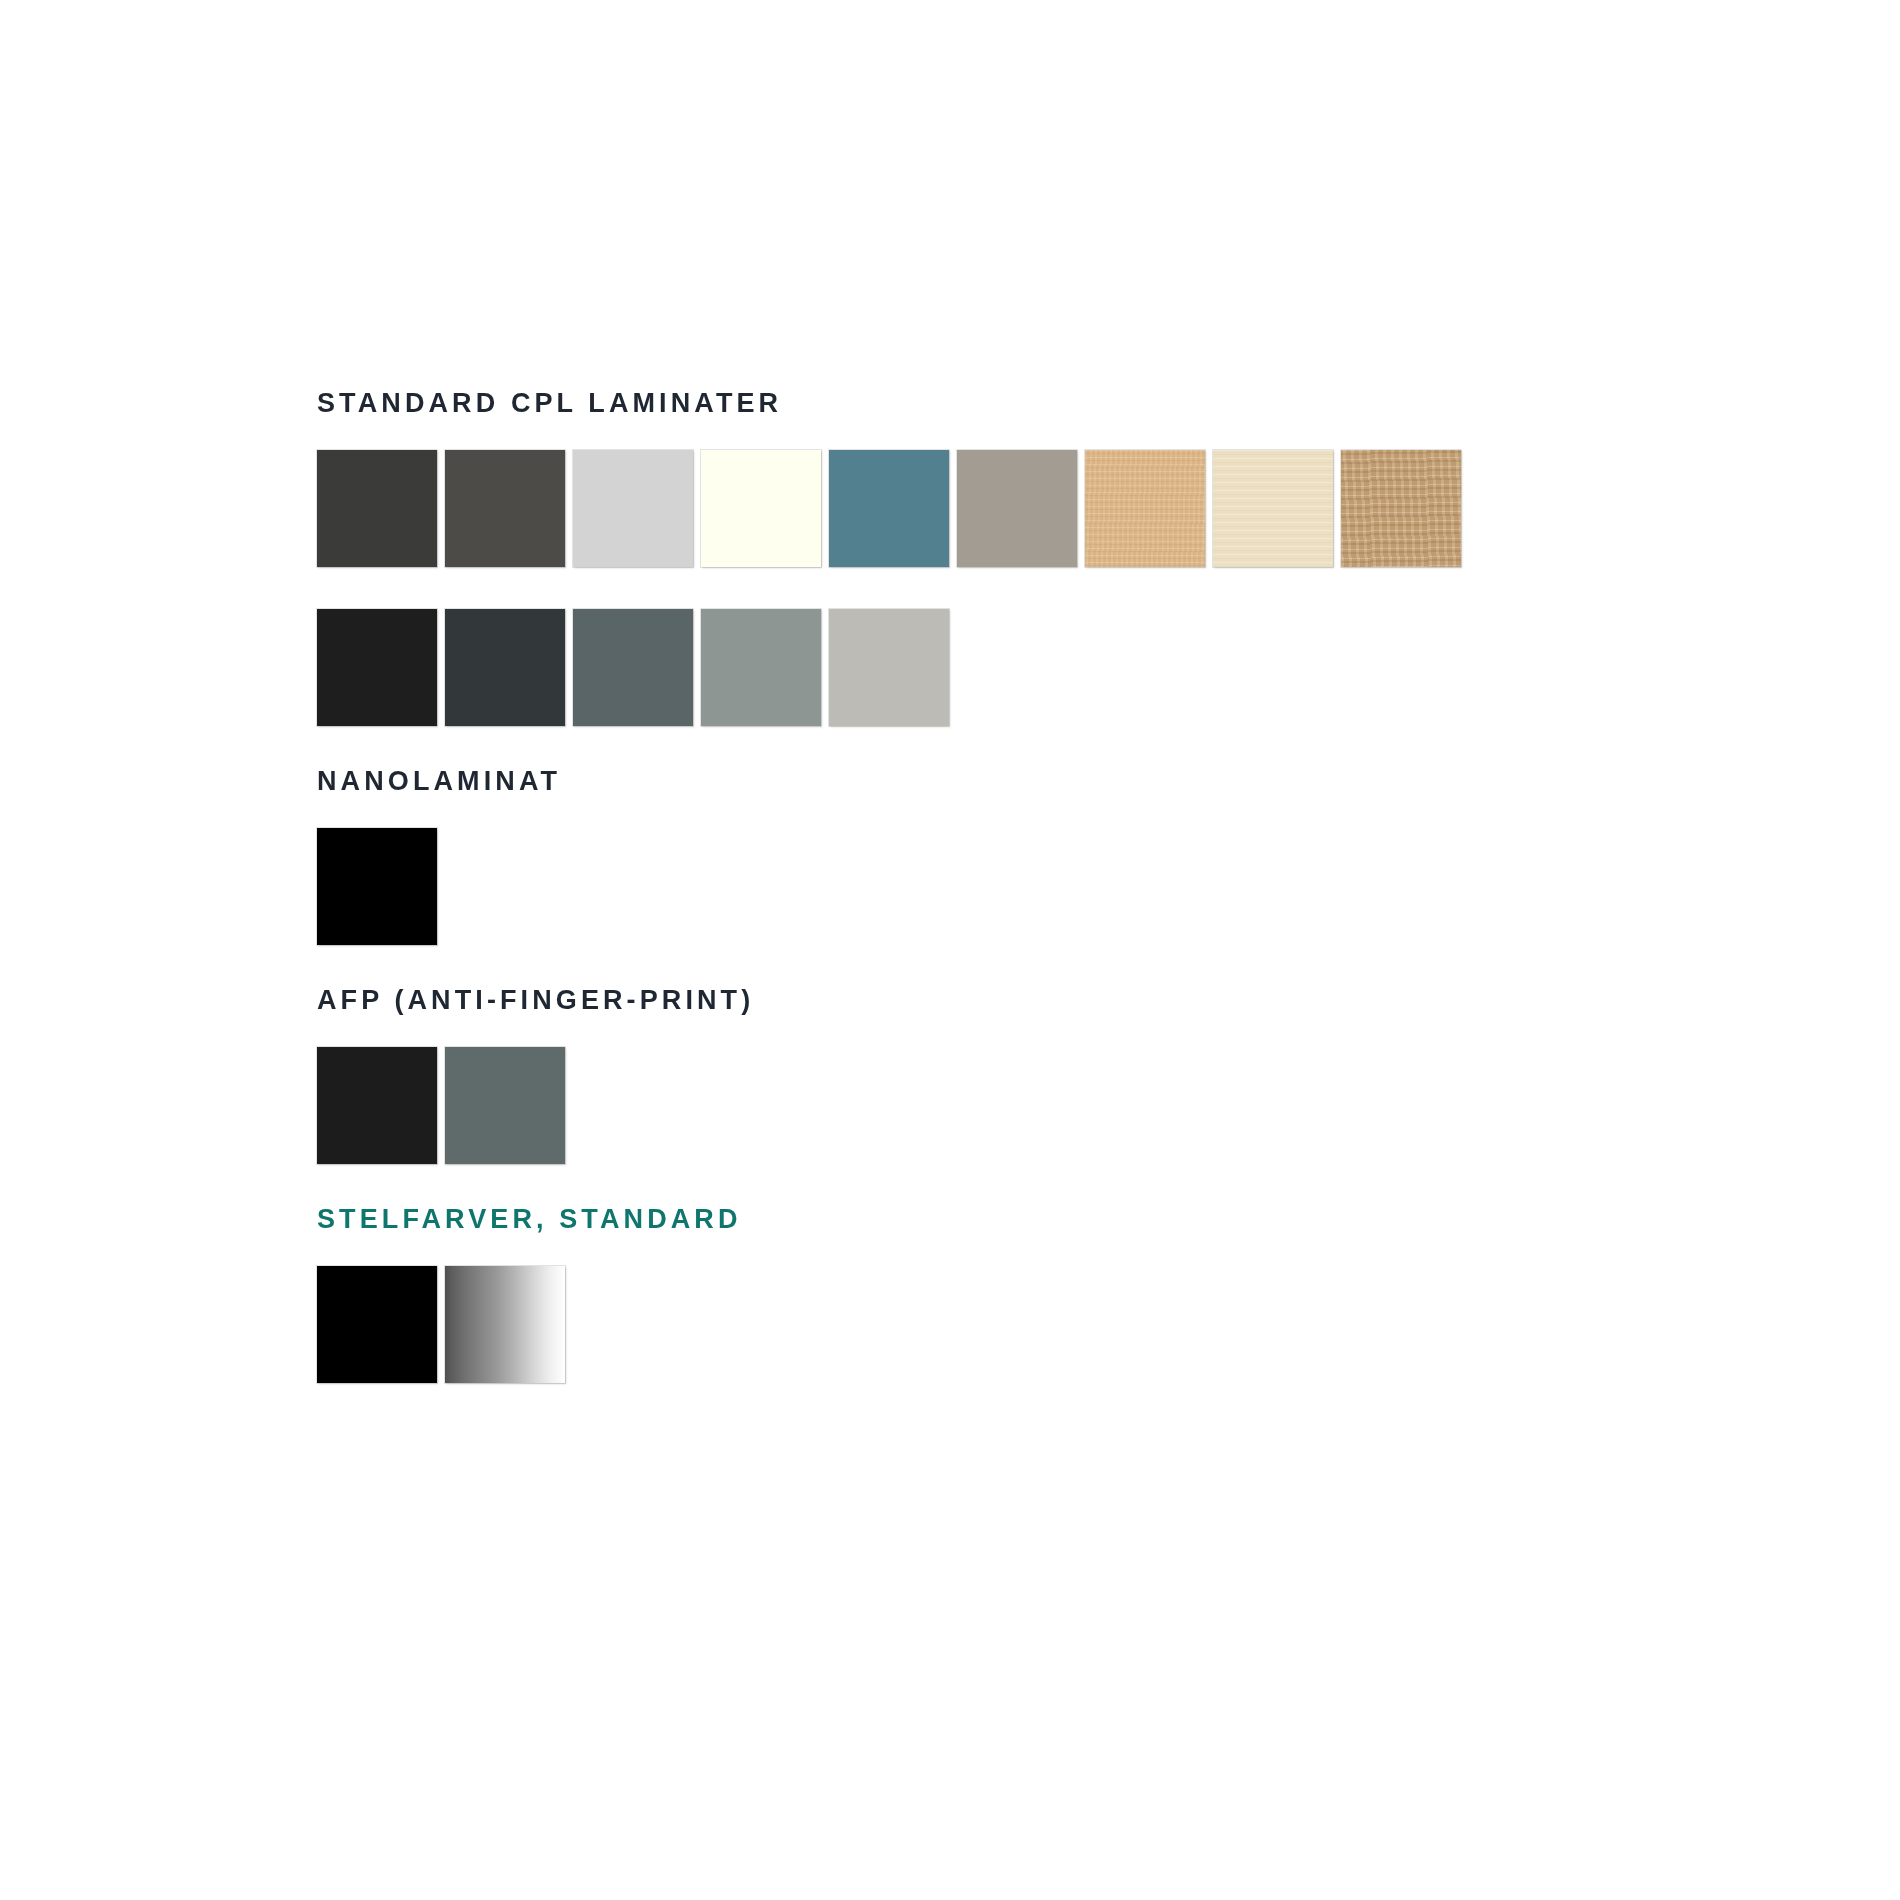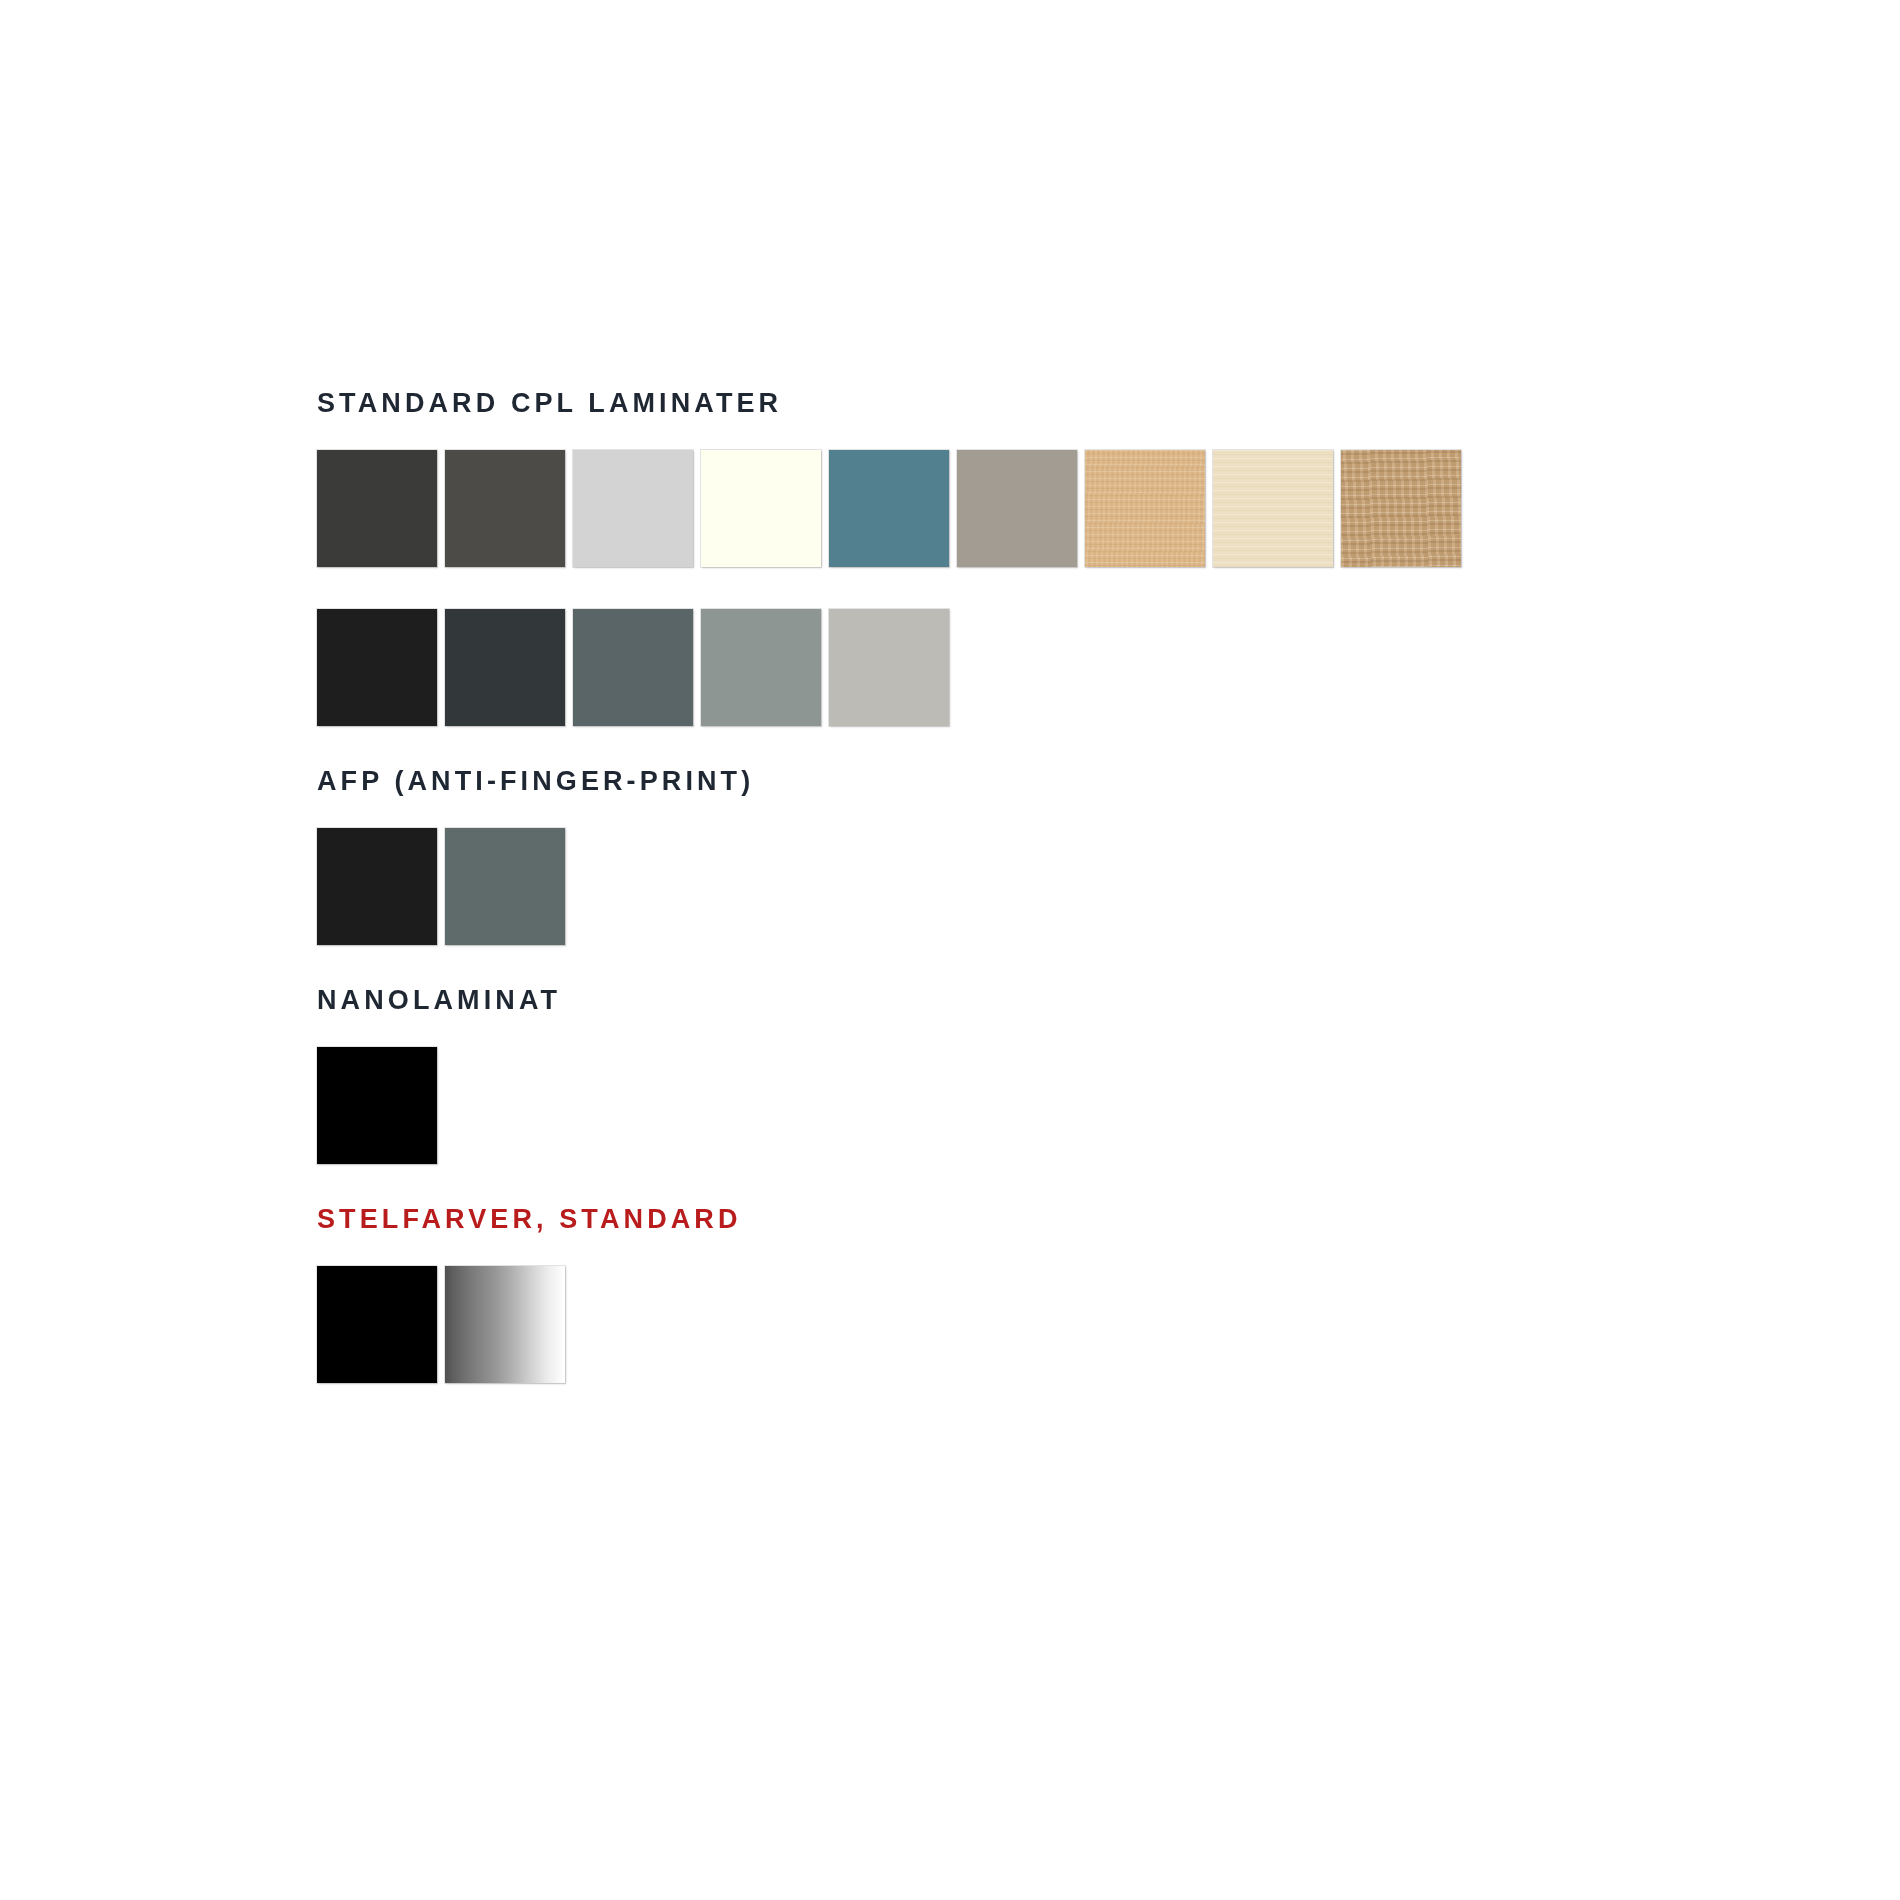--- a/index.html
+++ b/index.html
@@ -148,36 +148,36 @@
       <div class="swatch-row">
         <div class="swatch" style="background-color: rgb(30, 30, 30);"></div>
         <div class="swatch" style="background-color: rgb(50, 55, 58);"></div>
         <div class="swatch" style="background-color: rgb(90, 101, 104);"></div>
         <div class="swatch" style="background-color: rgb(141, 150, 147);"></div>
         <div class="swatch" style="background-color: rgb(188, 187, 182);"></div>
       </div>
     </div>
 
     <div class="swatch-group">
+      <h2 class="group-title" style="color: rgb(31, 39, 51);">NANOLAMINAT</h2>
+      <div class="swatch-row">
+        <div class="swatch" style="background-color: rgb(0, 0, 0);"></div>
+      </div>
+    </div>
+
+    <div class="swatch-group">
       <h2 class="group-title" style="color: rgb(31, 39, 51);">AFP (ANTI-FINGER-PRINT)</h2>
       <div class="swatch-row">
         <div class="swatch" style="background-color: rgb(28, 28, 28);"></div>
         <div class="swatch" style="background-color: rgb(95, 106, 106);"></div>
       </div>
     </div>
 
     <div class="swatch-group">
-      <h2 class="group-title" style="color: rgb(31, 39, 51);">NANOLAMINAT</h2>
-      <div class="swatch-row">
-        <div class="swatch" style="background-color: rgb(0, 0, 0);"></div>
-      </div>
-    </div>
-
-    <div class="swatch-group">
-      <h2 class="group-title" style="color: #b91c1c;">STELFARVER, STANDARD</h2>
+      <h2 class="group-title" style="color: #0f766e;">STELFARVER, STANDARD</h2>
       <div class="swatch-row">
         <div class="swatch" style="background-color: rgb(0, 0, 0);"></div>
         <div class="swatch" style="background: linear-gradient(90deg, rgb(79, 79, 79) 0%, rgb(94, 94, 94) 6%, rgb(115, 115, 115) 18%, rgb(133, 133, 133) 30%, rgb(154, 154, 154) 44%, rgb(181, 181, 181) 58%, rgb(210, 210, 210) 72%, rgb(237, 237, 237) 86%, rgb(255, 255, 255) 100%);"></div>
       </div>
     </div>
 
   </div>
 </div>
 
 </body></html>

